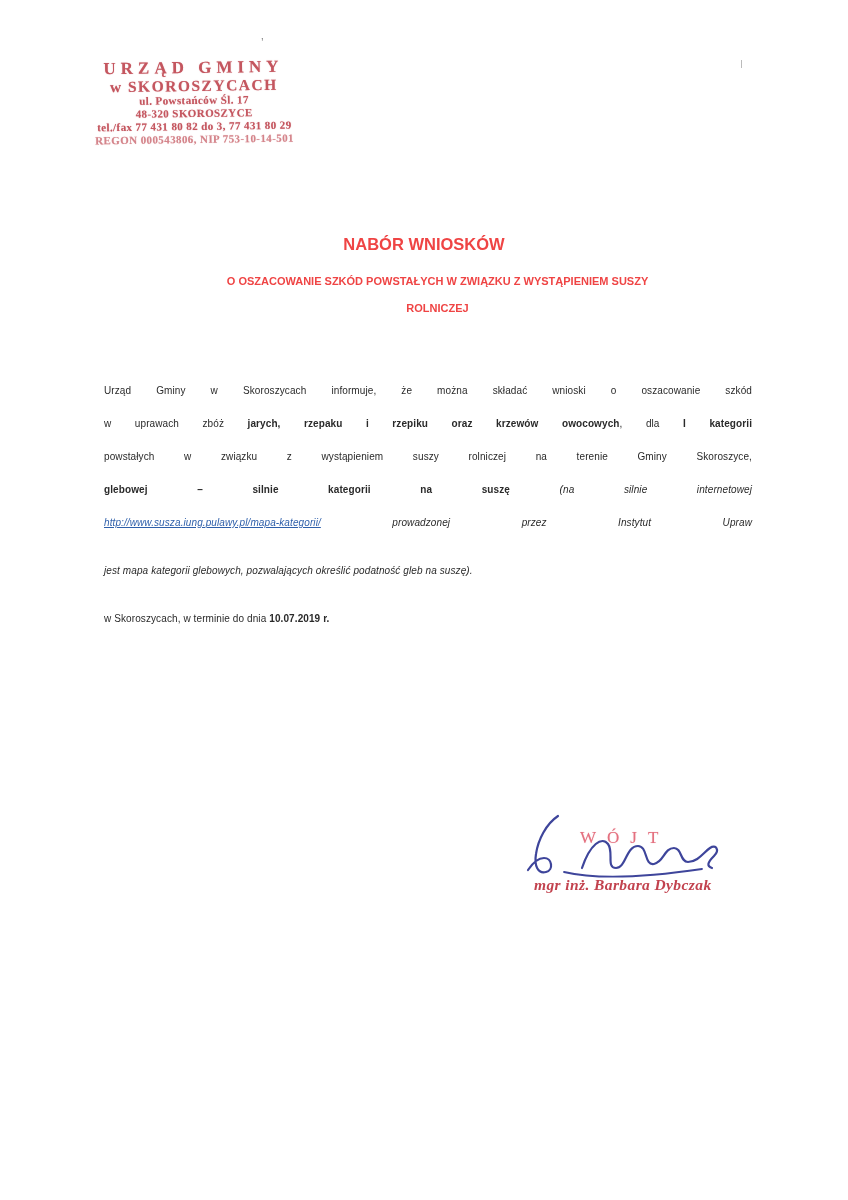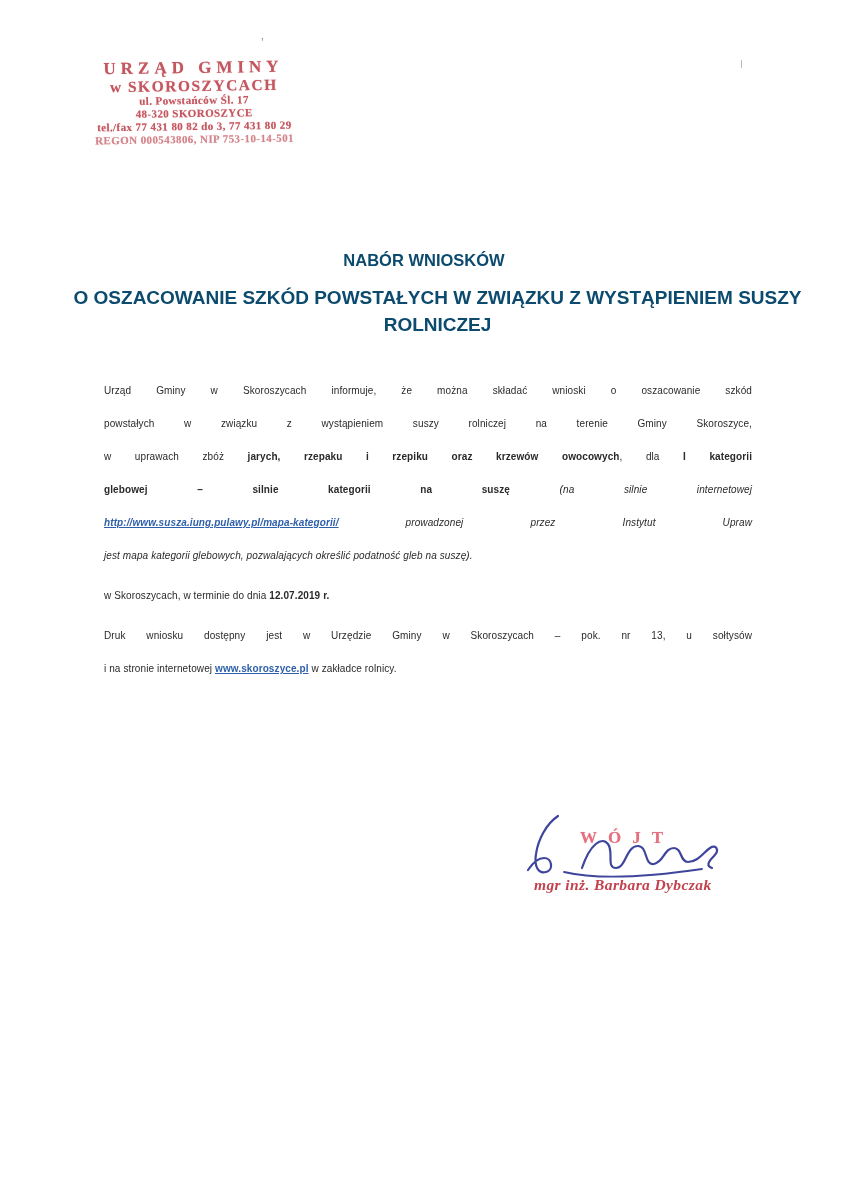--- a/index.html
+++ b/index.html
@@ -18,40 +18,40 @@
   .stamp .s-large  { font-size:17px;   letter-spacing:5px;  line-height:19px; }
   .stamp .s-medium { font-size:15.5px; letter-spacing:1.5px; line-height:17px; }
   .stamp .s-small  { font-size:11px;   letter-spacing:0.4px; line-height:13px; }
   .stamp .faded    { opacity:0.72; }
 
   
   .speck1 { position:absolute; left:261px; top:36px; color:#8a8a8a; font-size:12px; }
   .speck2 { position:absolute; left:741px; top:60px; width:1px; height:8px; background:#bbbbbb; }
 
   
-  .title { position:absolute; left:0; top:251px; width:100%; text-align:center;
-           color:#0c4a6e; font-weight:bold; }
+  .title { position:absolute; left:0; top:235px; width:100%; text-align:center;
+           color:#ef4444; font-weight:bold; }
   .title .t1 { font-size:16.5px; margin-bottom:14px; }
-  .title .t2 { font-size:19px; line-height:27px;padding-left:27px; }
+  .title .t2 { font-size:11px; line-height:27px;padding-left:27px; }
 
   
   .docbody { position:absolute; left:104px; top:374px; width:648px;
              color:#2a2a2a; font-size:10px; letter-spacing:0.1px; }
   .para { margin:0 0 7px 0; }
   .line { height:33px; line-height:33px; text-align:justify;
           text-align-last:justify; -moz-text-align-last:justify; }
-  .line.last { text-align:left; text-align-last:left; -moz-text-align-last:left; }
+  .line.last { text-align:left; text-align-last:left;margin-top:15px; -moz-text-align-last:left; }
   .b { font-weight:bold; }
   .i { font-style:italic; }
-  .link { color:#2e5faa; text-decoration:underline; cursor:pointer;font-weight:bold; }
+  .link { color:#2e5faa; text-decoration:underline; cursor:pointer; }
 
   
   .sig { position:absolute; left:498px; top:810px; width:240px; height:100px; }
   .wojt { position:absolute; left:82px; top:18px; color:#e4707f;
-          letter-spacing:11px; font-weight:bold; font-size:17px;
+          letter-spacing:11px; font-weight:normal; font-size:17px;
           font-family:"Liberation Serif", serif;
           text-shadow:0 0 1px rgba(228,112,127,0.5); z-index:1; }
   .ink  { position:absolute; left:0; top:0; z-index:2; }
   .signame { position:absolute; left:36px; top:66px; color:#c2424e;
              font-family:"Liberation Serif", serif; font-style:italic;
              font-weight:bold; font-size:15.5px; letter-spacing:0.4px; z-index:3;
              white-space:nowrap;text-align:center; }
 </style>
 </head>
 <body>
@@ -72,32 +72,28 @@
 
   <div class="title">
     <div class="t1">NABÓR WNIOSKÓW</div>
     <div class="t2">O OSZACOWANIE SZKÓD POWSTAŁYCH W ZWIĄZKU Z WYSTĄPIENIEM SUSZY</div>
     <div class="t2">ROLNICZEJ</div>
   </div>
 
   <div class="docbody">
       <div class="para">
         <div class="line"><span>Urząd Gminy w Skoroszycach informuje, że można składać wnioski o oszacowanie szkód</span></div>
+        <div class="line"><span>w uprawach zbóż </span><span class="b">jarych, rzepaku i rzepiku oraz krzewów owocowych</span><span>, dla </span><span class="b">I kategorii</span></div>
         <div class="line"><span>powstałych w związku z wystąpieniem suszy rolniczej na terenie Gminy Skoroszyce,</span></div>
-        <div class="line"><span>w uprawach zbóż </span><span class="b">jarych, rzepaku i rzepiku oraz krzewów owocowych</span><span>, dla </span><span class="b">I kategorii</span></div>
         <div class="line"><span class="b">glebowej – silnie kategorii na suszę</span><span> </span><span class="i">(na silnie internetowej</span></div>
         <div class="line"><span class="i link">http://www.susza.iung.pulawy.pl/mapa-kategorii/</span><span class="i"> prowadzonej przez Instytut Upraw</span></div>
         <div class="line last"><span class="i">jest mapa kategorii glebowych, pozwalających określić podatność gleb na suszę).</span></div>
       </div>
       <div class="para">
-        <div class="line last"><span>w Skoroszycach, w terminie do dnia </span><span class="b">12.07.2019 r.</span></div>
-      </div>
-      <div class="para">
-        <div class="line"><span>Druk wniosku dostępny jest w Urzędzie Gminy w Skoroszycach – pok. nr 13, u sołtysów</span></div>
-        <div class="line last"><span>i na stronie internetowej </span><span class="link">www.skoroszyce.pl</span><span> w zakładce rolnicy.</span></div>
+        <div class="line last"><span>w Skoroszycach, w terminie do dnia </span><span class="b">10.07.2019 r.</span></div>
       </div>
     </div>
 
   <div class="sig">
     <div class="wojt">WÓJT</div>
     <svg class="ink" viewBox="0 0 240 95" width="240" height="95" aria-hidden="true">
       <path d="M60,6 C48,14 40,30 38,44 C36,56 40,64 48,62 C56,60 54,48 46,48 C40,48 34,54 30,60" fill="none" stroke="#3e459b" stroke-width="2.2" stroke-linecap="round"></path>
       <path d="M84,58 C92,34 104,26 110,34 C116,42 108,58 118,58 C128,58 128,36 140,36 C150,36 146,56 156,54 C166,52 166,38 176,38 C184,38 182,52 190,52 C200,52 206,42 212,38 C218,34 222,40 216,46 C210,52 208,56 214,58" fill="none" stroke="#3e459b" stroke-width="2.2" stroke-linecap="round"></path>
       <path d="M66,62 C100,70 150,67 204,59" fill="none" stroke="#3e459b" stroke-width="1.8" stroke-linecap="round"></path>
     </svg>

